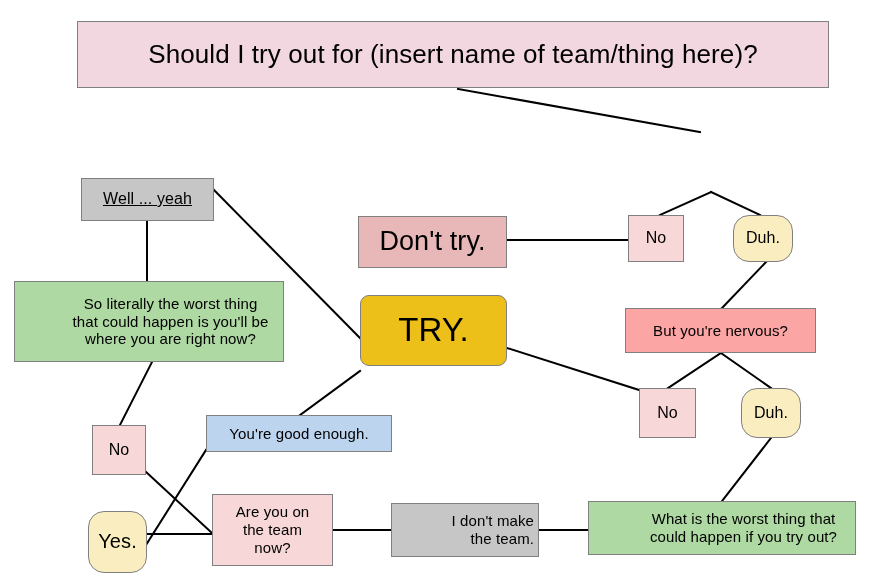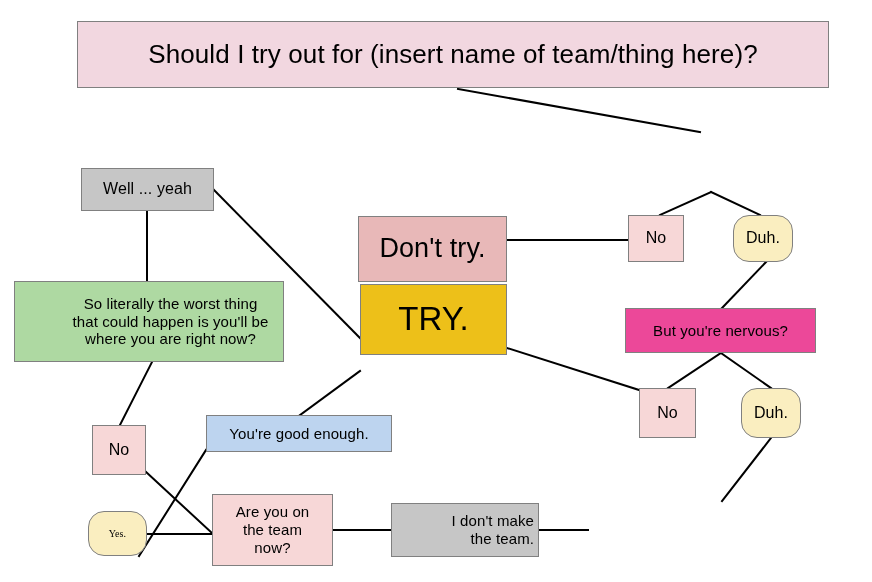--- a/index.html
+++ b/index.html
@@ -43,42 +43,42 @@
   }
   .node span {
     display: block;
     width: 100%;
     white-space: pre-line;
   }
   
   .c-pinkdark  { background: #e8b8b8; }
   .c-pinklight { background: #f7d7d7; }
   .c-pinkpale  { background: #f2d7e0; }
-  .c-mauve     { background: #ec4899; text-align: center; }
+  .c-mauve     { background: #fca5a5; text-align: center; }
   .c-yellow    { background: #faeec0; border-radius: 16px; }
   .c-gold      { background: #edc019; }
   .c-green     { background: #aed9a2; padding-left: 47px; }
   .c-blue      { background: #bdd4ef; }
   .c-gray      { background: #c6c6c6; }
 
   
   #node-title        { left: 77px;  top: 21px;  width: 752px; height: 67px;  font-size: 26px; }
   #node-q-like-team  { left: 631px; top: 132px; width: 160px; height: 60px;  font-size: 15px; }
-  #node-well-yeah    { left: 81px;  top: 168px; width: 133px; height: 43px;  font-size: 16px; }
+  #node-well-yeah    { left: 81px;  top: 178px; width: 133px; height: 43px;  font-size: 16px; text-decoration: underline; }
   #node-no-1         { left: 628px; top: 215px; width: 56px;  height: 47px;  font-size: 16px; }
   #node-duh-1        { left: 733px; top: 215px; width: 60px;  height: 47px;  font-size: 16px; }
-  #node-dont-try     { left: 358px; top: 216px; width: 149px; height: 66px;  font-size: 27px; }
+  #node-dont-try     { left: 358px; top: 216px; width: 149px; height: 52px;  font-size: 27px; }
   #node-worst-left   { left: 14px;  top: 281px; width: 270px; height: 81px;  font-size: 15px; }
-  #node-try          { left: 360px; top: 284px; width: 147px; height: 71px;  font-size: 33px; }
+  #node-try          { left: 360px; top: 295px; width: 147px; height: 71px;  font-size: 33px; border-radius: 9px; }
   #node-nervous      { left: 625px; top: 308px; width: 191px; height: 45px;  font-size: 15px; }
   #node-no-2         { left: 639px; top: 388px; width: 57px;  height: 50px;  font-size: 16px; }
   #node-duh-2        { left: 741px; top: 388px; width: 60px;  height: 50px;  font-size: 16px; }
   #node-no-3         { left: 92px;  top: 425px; width: 54px;  height: 50px;  font-size: 16px; }
   #node-good-enough  { left: 206px; top: 415px; width: 186px; height: 37px;  font-size: 15px; }
-  #node-yes          { left: 88px;  top: 511px; width: 59px;  height: 45px;  font-size: 10px; font-family: Liberation Serif, serif; }
+  #node-yes          { left: 88px;  top: 511px; width: 59px;  height: 62px;  font-size: 20px; }
   #node-are-you-on   { left: 212px; top: 494px; width: 121px; height: 72px;  font-size: 15px; }
   #node-dont-make    { left: 391px; top: 503px; width: 148px; height: 54px;  font-size: 15px; text-align: right; }
   #node-worst-right  { left: 588px; top: 501px; width: 268px; height: 54px;  font-size: 15px; }
 </style>
 </head>
 <body>
 
 <div id="canvas">
 
   <svg id="edges" viewBox="0 0 872 582" width="872" height="582" xmlns="http://www.w3.org/2000/svg">
@@ -179,14 +179,18 @@
     <span>Are you on
 the team
 now?</span>
   </div>
 
   <div class="node c-gray" id="node-dont-make">
     <span>I don't make
 the team.</span>
   </div>
 
+  <div class="node c-green" id="node-worst-right">
+    <span>What is the worst thing that
+could happen if you try out?</span>
+  </div>
 
 </div>
 
 </body></html>

